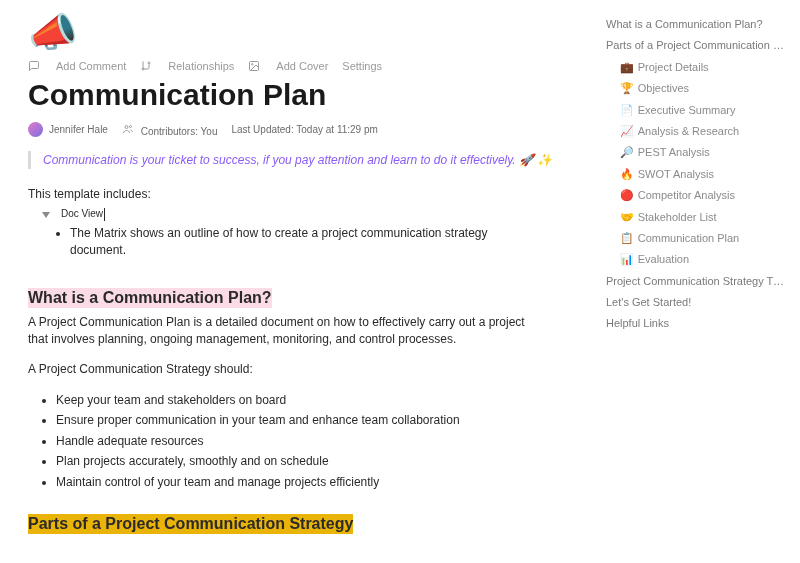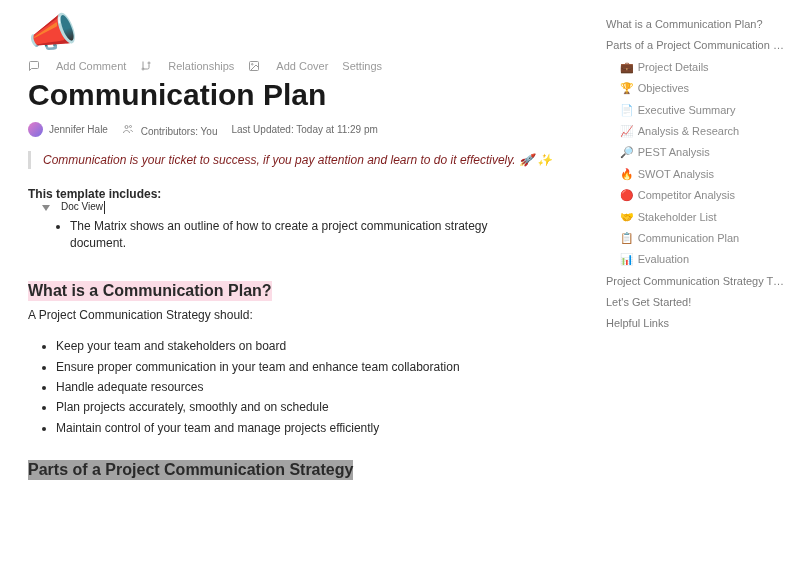--- a/index.html
+++ b/index.html
@@ -54,27 +54,27 @@
 .author-wrap { display: inline-flex; align-items: center; }
 .contrib-icon {
   width: 12px; height: 12px; display: inline-block; margin-right: 4px;
 }
 .contrib-icon svg { width: 100%; height: 100%; }
 .quote {
   border-left: 3px solid #d9d9d9;
   padding: 2px 0 2px 12px;
   font-style: italic;
   font-size: 12px;
-  color: #7f1d1d;
+  color: #8b5cf6;
   margin-bottom: 18px;
 }
 .section-lead {
   font-size: 12px;
-  font-weight: 700;
-  margin-bottom: 0;
+  font-weight: 400;
+  margin-bottom: 7px;
 }
 .collapse-row {
   display: flex; align-items: center; gap: 11px;
   font-size: 10px; margin-left: 14px; margin-bottom: 4px;
 }
 .caret {
   width: 0; height: 0; border-left: 4px solid transparent;
   border-right: 4px solid transparent; border-top: 6px solid #8a8a8a;
 }
 .doc-view-text { position: relative; }
@@ -91,21 +91,21 @@
   margin-bottom: 28px;
 }
 h2.hl {
   font-size: 16px;
   font-weight: 800;
   display: inline-block;
   padding: 1px 0;
   margin-bottom: 6px;
 }
 .hl-pink { background: #fbdce6; }
-.hl-violet { background: #a3a3a3; }
+.hl-violet { background: #eab308; }
 .body-text {
   font-size: 12px;
   line-height: 1.45;
   margin-bottom: 12px;
   max-width: 500px;
 }
 .body-list {
   list-style: disc;
   margin-left: 28px;
   font-size: 12px;
@@ -204,20 +204,21 @@
     <span class="caret"></span>
     <span class="doc-view-text">
       <span>Doc View</span><span class="cursor-bar"></span>
     </span>
   </div>
   <ul class="sub-bullet">
     <li>The Matrix shows an outline of how to create a project communication strategy document.</li>
   </ul>
 
   <h2 class="hl hl-pink">What is a Communication Plan?</h2>
+  <p class="body-text">A Project Communication Plan is a detailed document on how to effectively carry out a project that involves planning, ongoing management, monitoring, and control processes.</p>
   <p class="body-text">A Project Communication Strategy should:</p>
   <ul class="body-list" id="strategy-list">
       <li>Keep your team and stakeholders on board</li>
       <li>Ensure proper communication in your team and enhance team collaboration</li>
       <li>Handle adequate resources</li>
       <li>Plan projects accurately, smoothly and on schedule</li>
       <li>Maintain control of your team and manage projects efficiently</li>
     </ul>
 
   <h2 class="hl hl-violet">Parts of a Project Communication Strategy</h2>

